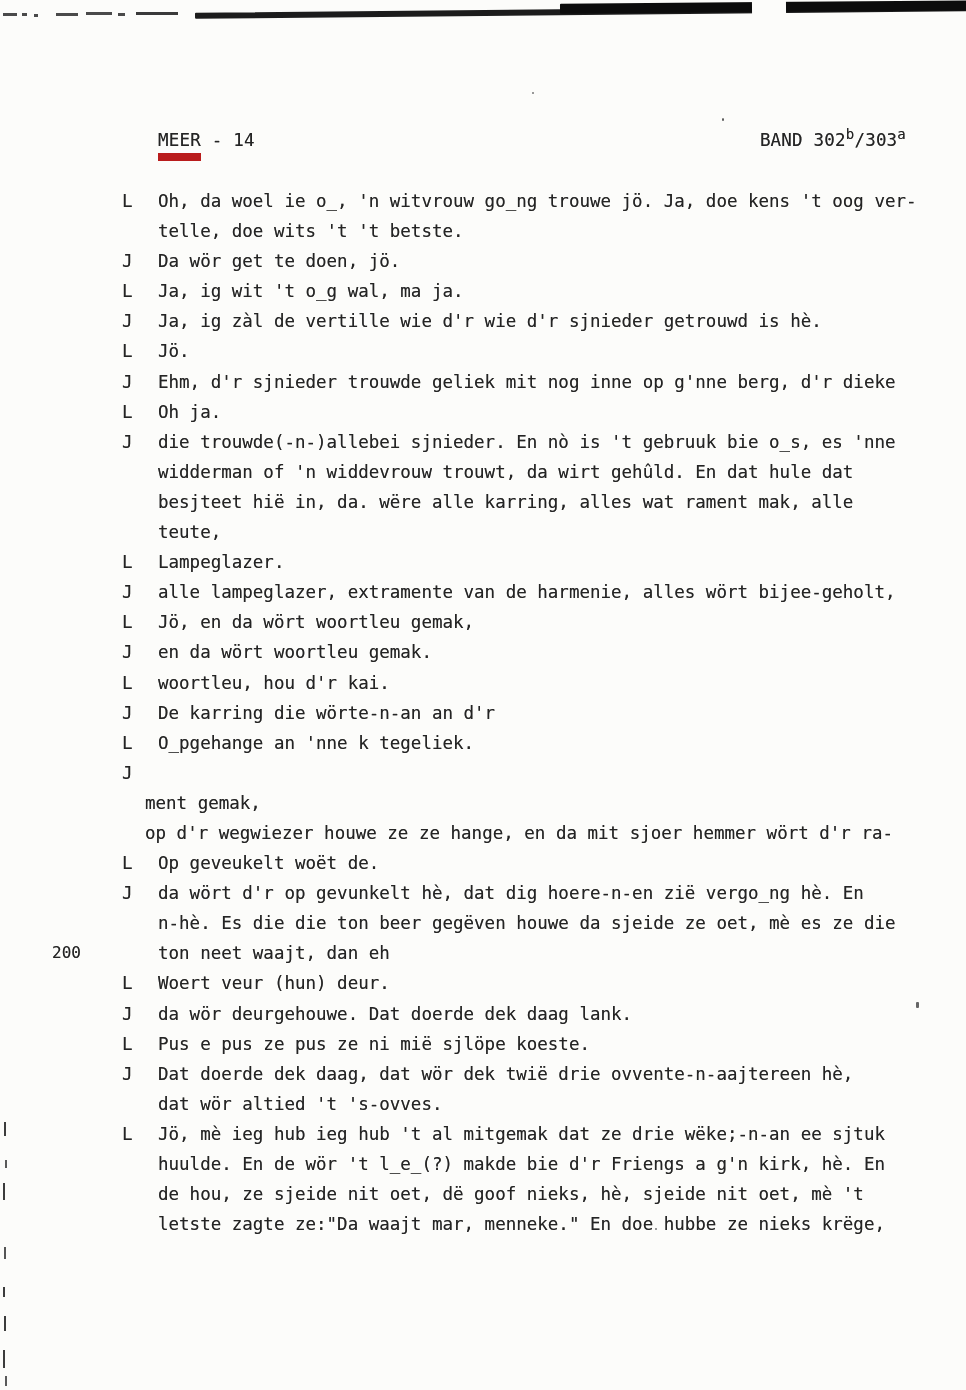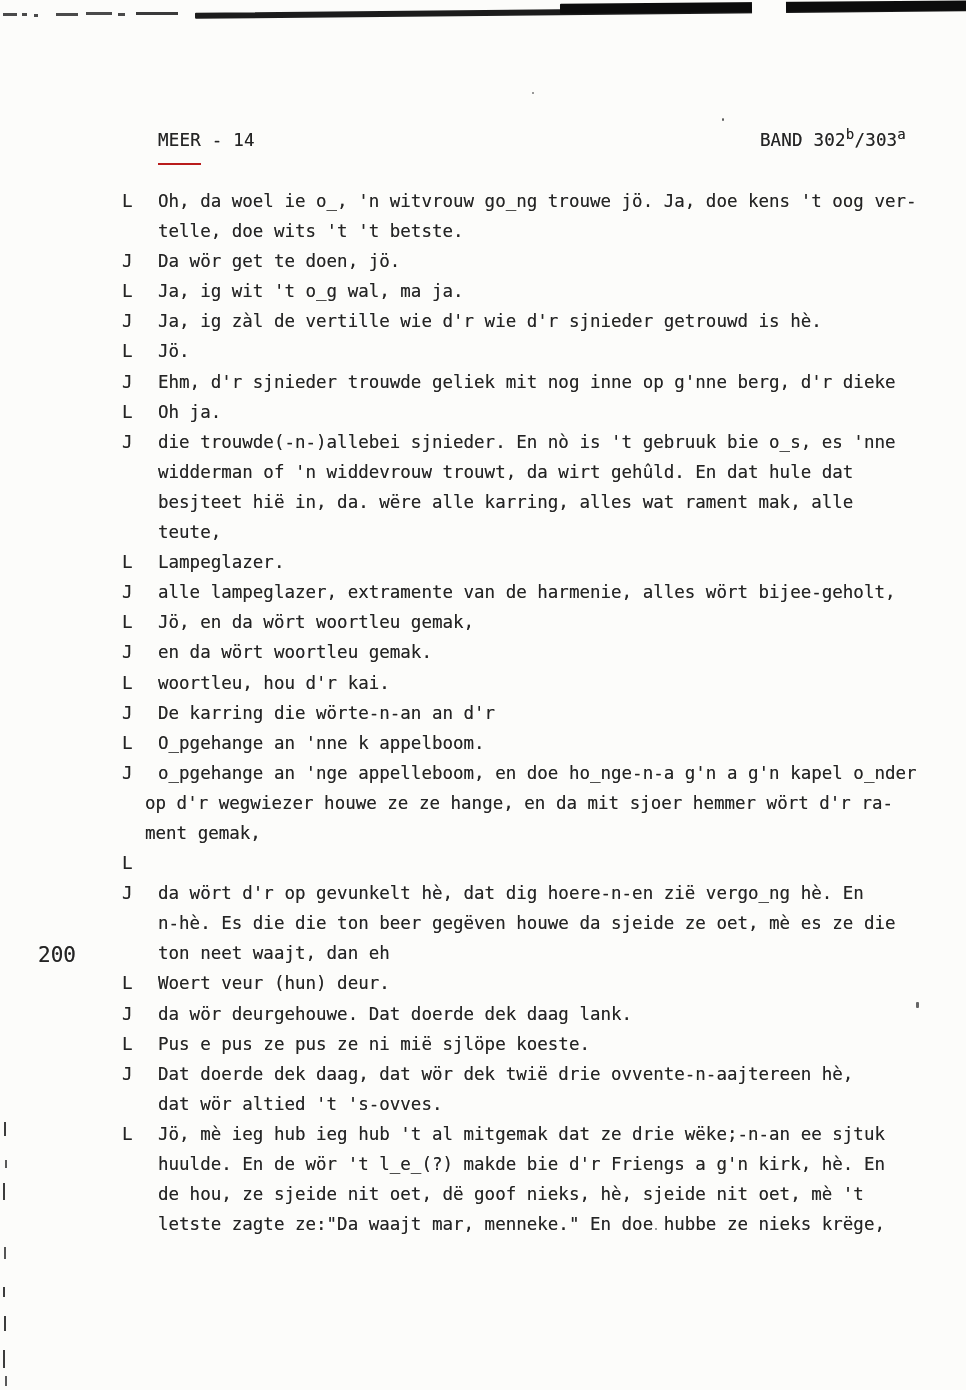--- a/index.html
+++ b/index.html
@@ -20,29 +20,29 @@
   .dash{position:absolute;top:13px;height:3px;background:#4a4a4a;}
   .d1{left:3px;width:14px;} .d2{left:22px;width:5px;} .d3{left:34px;width:4px;top:14px;}
   .d4{left:56px;width:22px;} .d5{left:86px;width:26px;top:12px;} .d6{left:118px;width:7px;}
   .d7{left:136px;width:42px;top:12px;background:#3a3a3a;}
   .mark{position:absolute;background:#3c3c3c;width:2px;}
   .speck{position:absolute;background:#777;border-radius:50%;}
   
   .header{position:absolute;left:158px;right:60px;top:130px;display:flex;
           justify-content:space-between;font-size:17.5px;letter-spacing:0.2px;
           text-shadow:0 0 0.5px rgba(30,30,30,0.55);}
-  .u-title{border-bottom:2px solid #b91c1c;padding-bottom:13px;}
+  .u-title{border-bottom:8px solid #b91c1c;padding-bottom:3px;}
   .sup{position:relative;top:-7px;font-size:14px;}
   
   .dialogue{position:absolute;left:0;top:191px;width:966px;
             font-size:17.5px;text-shadow:0 0 0.5px rgba(30,30,30,0.5);}
   .line{height:30.1px;display:flex;padding-left:122px;white-space:pre;}
   .spk{width:36px;flex:0 0 36px;}
   .line.sm .txt{margin-left:-13px;}
-  .margin-num{position:absolute;left:38px;top:943px;font-size:21px;
+  .margin-num{position:absolute;left:52px;top:943px;font-size:16px;
               text-shadow:0 0 0.5px rgba(30,30,30,0.5);}
 </style>
 </head>
 <body>
 
 <div class="page">
 
   <div class="top-artifact">
     <div class="band b1"></div>
     <div class="band b2"></div>
@@ -75,25 +75,25 @@
       <div class="line"><span class="spk">J</span><span class="txt">die trouwde(-n-)allebei sjnieder. En nò is 't gebruuk bie o̲s, es 'nne</span></div>
       <div class="line"><span class="spk"></span><span class="txt">widderman of 'n widdevrouw trouwt, da wirt gehûld. En dat hule dat</span></div>
       <div class="line"><span class="spk"></span><span class="txt">besjteet hië in, da. wëre alle karring, alles wat rament mak, alle</span></div>
       <div class="line"><span class="spk"></span><span class="txt">teute,</span></div>
       <div class="line"><span class="spk">L</span><span class="txt">Lampeglazer.</span></div>
       <div class="line"><span class="spk">J</span><span class="txt">alle lampeglazer, extramente van de harmenie, alles wört bijee-geholt,</span></div>
       <div class="line"><span class="spk">L</span><span class="txt">Jö, en da wört woortleu gemak,</span></div>
       <div class="line"><span class="spk">J</span><span class="txt">en da wört woortleu gemak.</span></div>
       <div class="line"><span class="spk">L</span><span class="txt">woortleu, hou d'r kai.</span></div>
       <div class="line"><span class="spk">J</span><span class="txt">De karring die wörte-n-an an d'r</span></div>
-      <div class="line"><span class="spk">L</span><span class="txt">O̲pgehange an 'nne k appelboom.</span></div>
-      <div class="line"><span class="spk">J</span><span class="txt">o̲pgehange an 'nge appelleboom, en doe ho̲nge-n-a g'n a g'n kapel o̲nder</span></div>
+      <div class="line"><span class="spk">L</span><span class="txt">O̲pgehange an 'nne k tegeliek.</span></div>
+      <div class="line"><span class="spk">J</span></div>
+      <div class="line sm"><span class="spk"></span><span class="txt">ment gemak,</span></div>
       <div class="line sm"><span class="spk"></span><span class="txt">op d'r wegwiezer houwe ze ze hange, en da mit sjoer hemmer wört d'r ra-</span></div>
-      <div class="line sm"><span class="spk"></span><span class="txt">ment gemak,</span></div>
-      <div class="line"><span class="spk">L</span></div>
+      <div class="line"><span class="spk">L</span><span class="txt">Op geveukelt woët de.</span></div>
       <div class="line"><span class="spk">J</span><span class="txt">da wört d'r op gevunkelt hè, dat dig hoere-n-en zië vergo̲ng hè. En</span></div>
       <div class="line"><span class="spk"></span><span class="txt">n-hè. Es die die ton beer gegëven houwe da sjeide ze oet, mè es ze die</span></div>
       <div class="line"><span class="spk"></span><span class="txt">ton neet waajt, dan eh</span></div>
       <div class="line"><span class="spk">L</span><span class="txt">Woert veur (hun) deur.</span></div>
       <div class="line"><span class="spk">J</span><span class="txt">da wör deurgehouwe. Dat doerde dek daag lank.</span></div>
       <div class="line"><span class="spk">L</span><span class="txt">Pus e pus ze pus ze ni mië sjlöpe koeste.</span></div>
       <div class="line"><span class="spk">J</span><span class="txt">Dat doerde dek daag, dat wör dek twië drie ovvente-n-aajtereen hè,</span></div>
       <div class="line"><span class="spk"></span><span class="txt">dat wör altied 't 's-ovves.</span></div>
       <div class="line"><span class="spk">L</span><span class="txt">Jö, mè ieg hub ieg hub 't al mitgemak dat ze drie wëke;-n-an ee sjtuk</span></div>
       <div class="line"><span class="spk"></span><span class="txt">huulde. En de wör 't l̲e̲(?) makde bie d'r Friengs a g'n kirk, hè. En</span></div>

